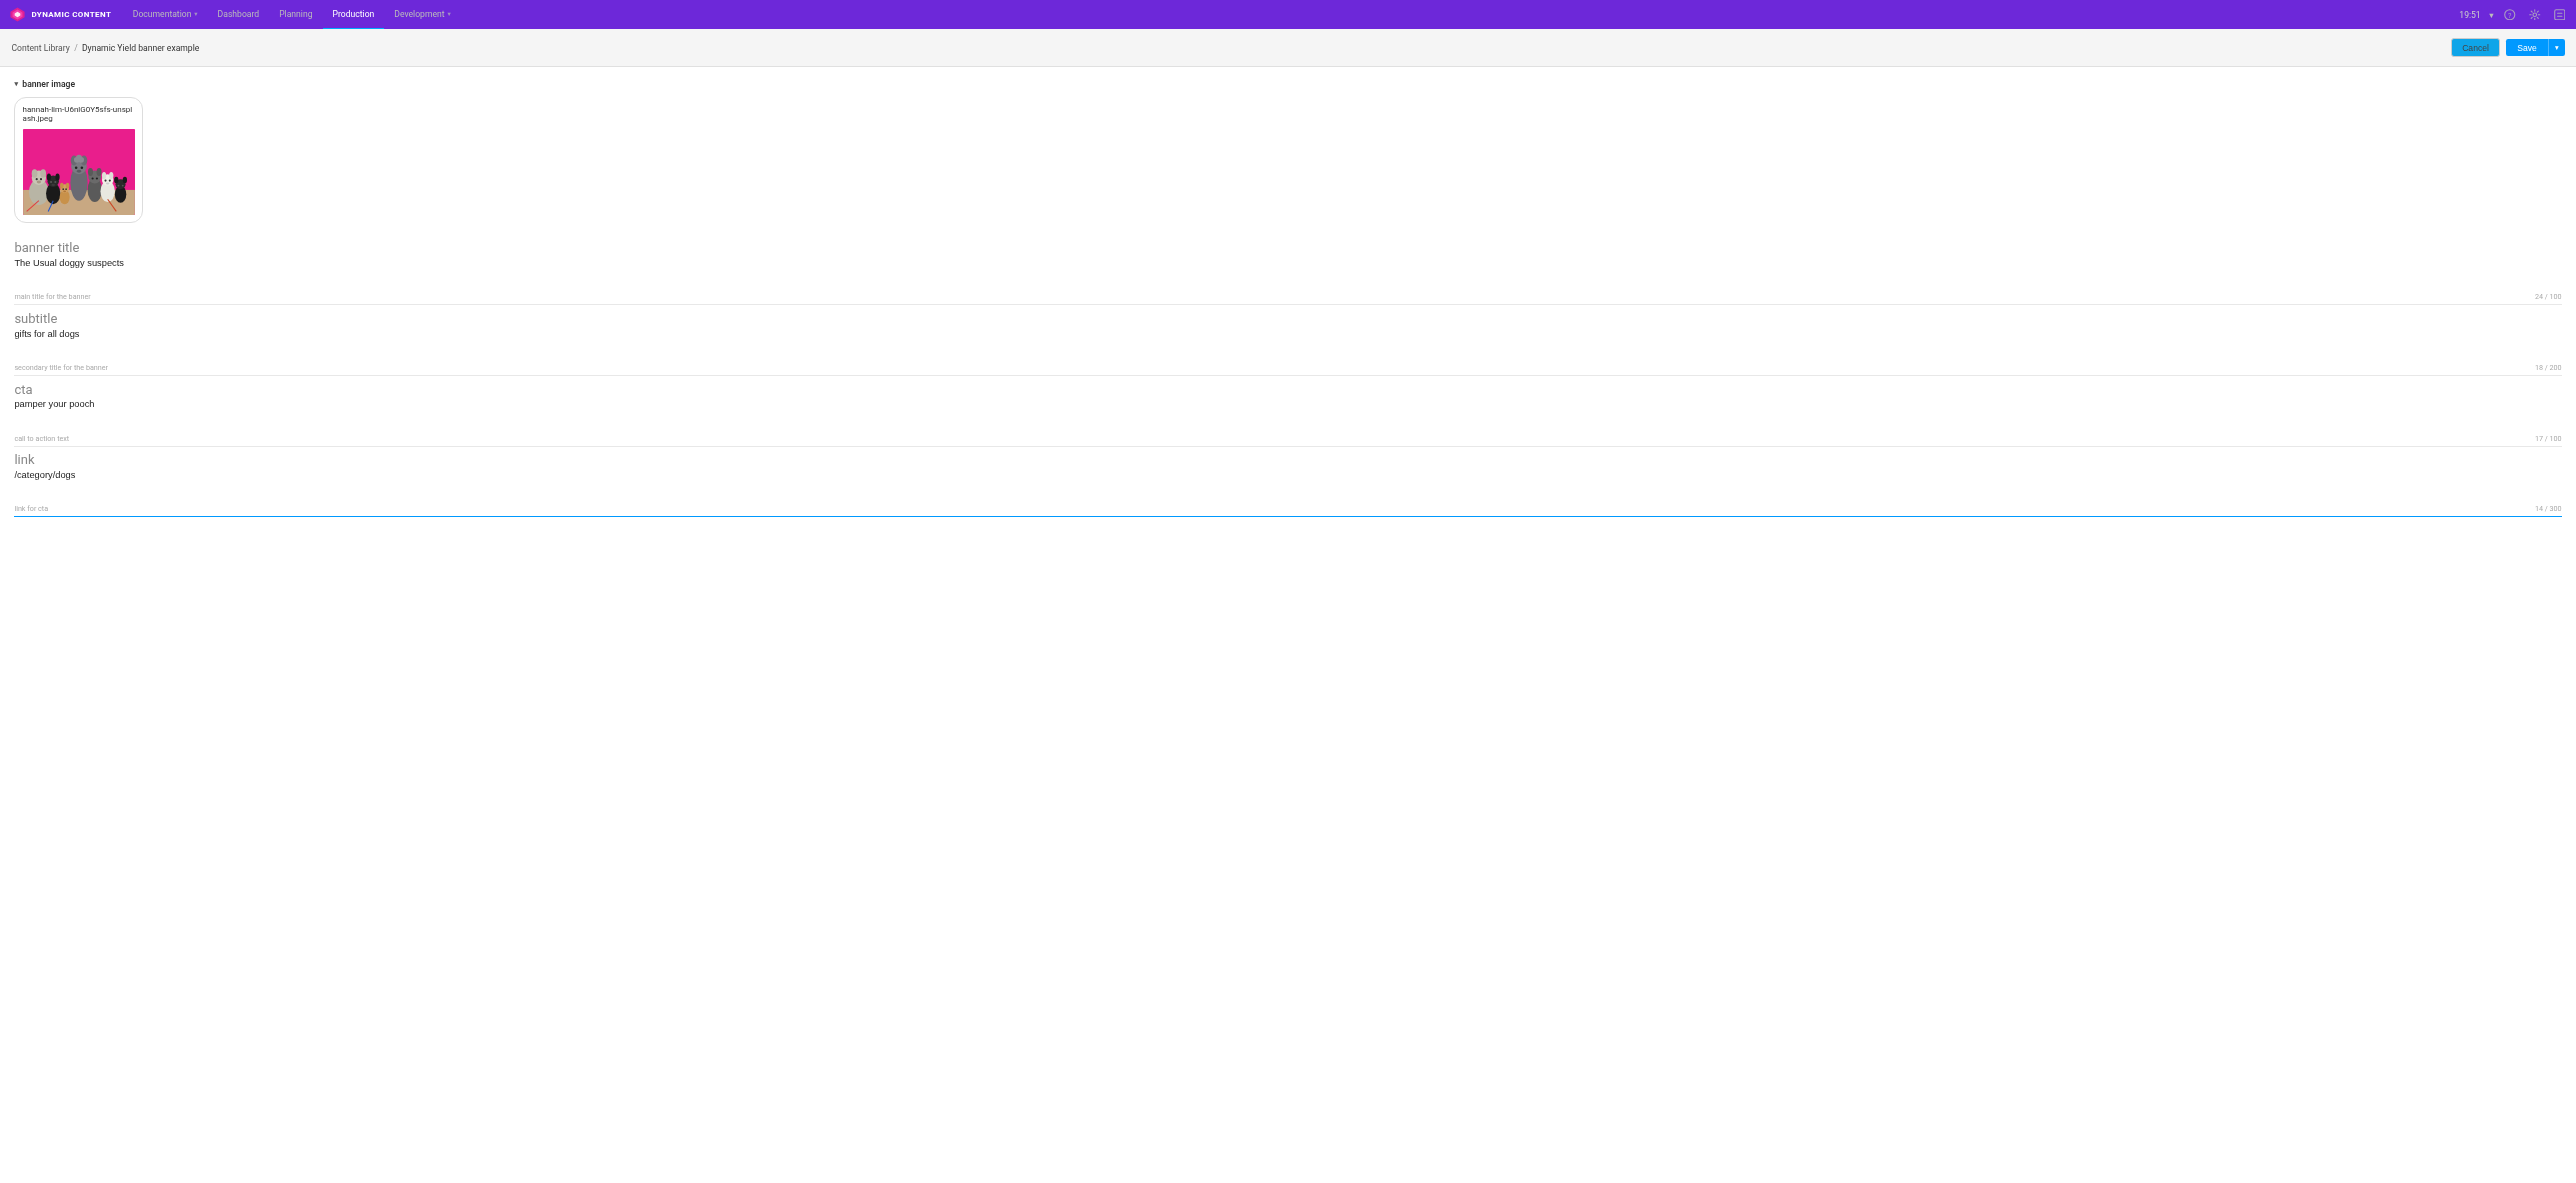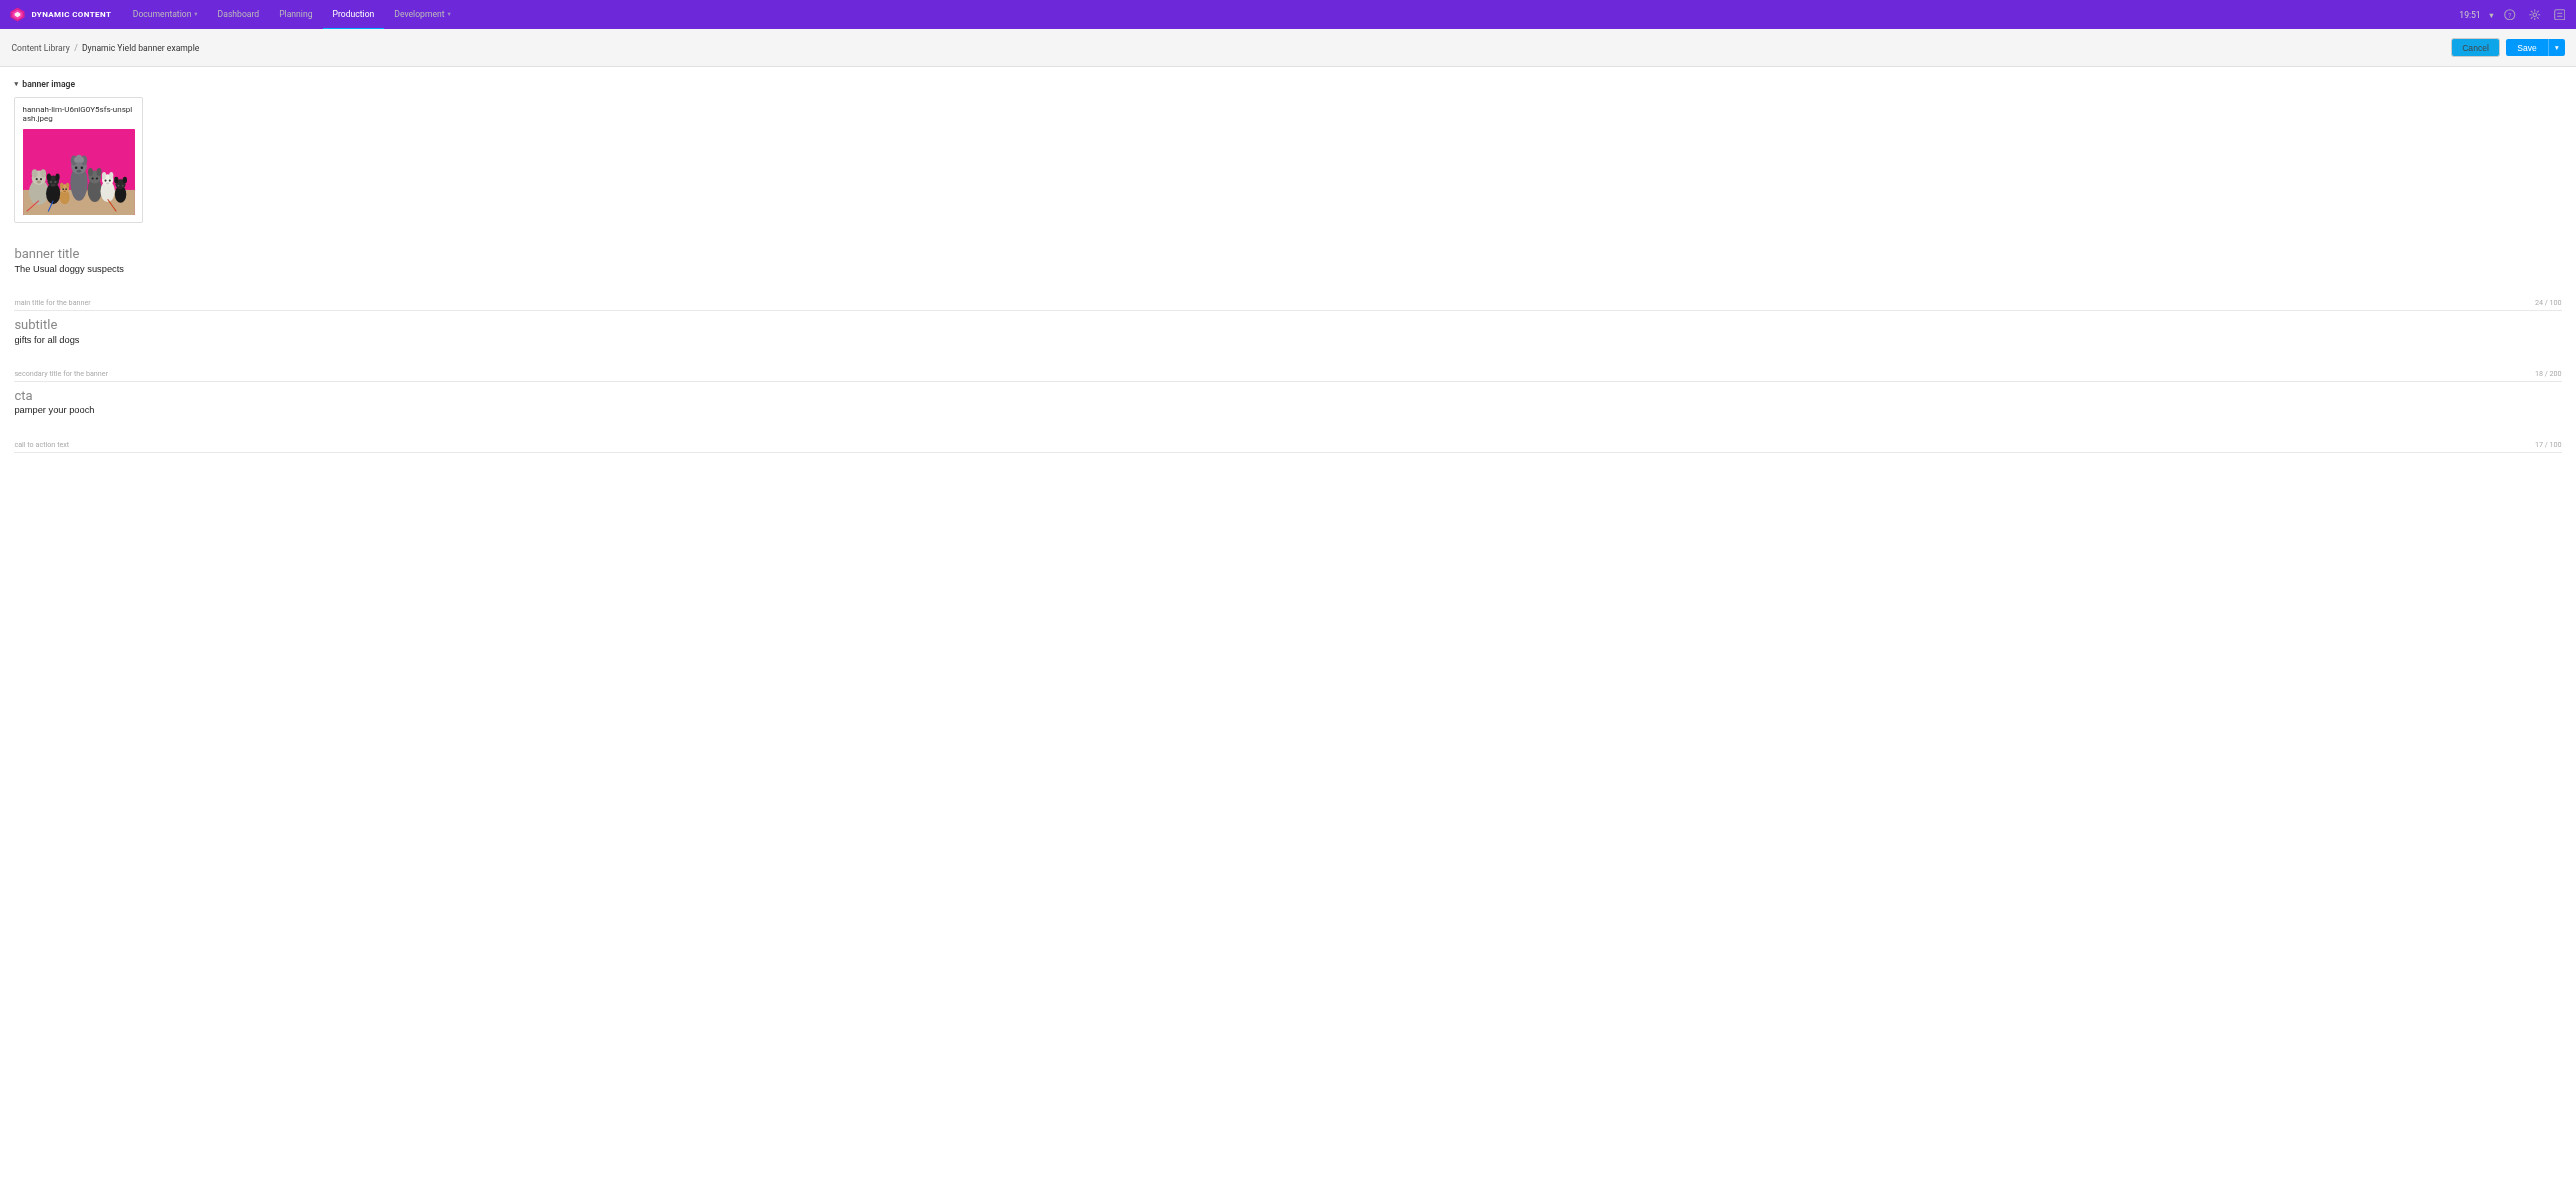--- a/index.html
+++ b/index.html
@@ -152,24 +152,24 @@
       cursor: pointer;
     }
     .section-header .toggle-icon {
       font-size: 7.2px;
       color: #555;
     }
 
     
     .image-card {
       border: 0.7px solid #ddd;
-      border-radius: 2px;
+      border-radius: 12px;
       padding: 7.2px;
       width: 129px;
-      margin-bottom: 17px;
+      margin-bottom: 11px;
       background: #fff;
     }
     .image-card-name {
       font-size: 8px;
       color: #333;
       margin-bottom: 5.8px;
       word-break: break-all;
     }
     .image-placeholder {
       width: 112px;
@@ -423,15 +423,23 @@
 
     <div class="field-group">
       <div class="field-label">cta</div>
       <input class="field-input" type="text" value="pamper your pooch" style="">
       <div class="field-helper">
         <span class="field-helper-text">call to action text</span>
         <span class="field-char-count">17 / 100</span>
       </div>
     </div>
 
+    <div class="field-group active-field">
+      <div class="field-label">link</div>
+      <input class="field-input" type="text" value="/category/dogs" style="">
+      <div class="field-helper">
+        <span class="field-helper-text">link for cta</span>
+        <span class="field-char-count">14 / 300</span>
+      </div>
+    </div>
   </div>
 </div>
 
 
 </body></html>

